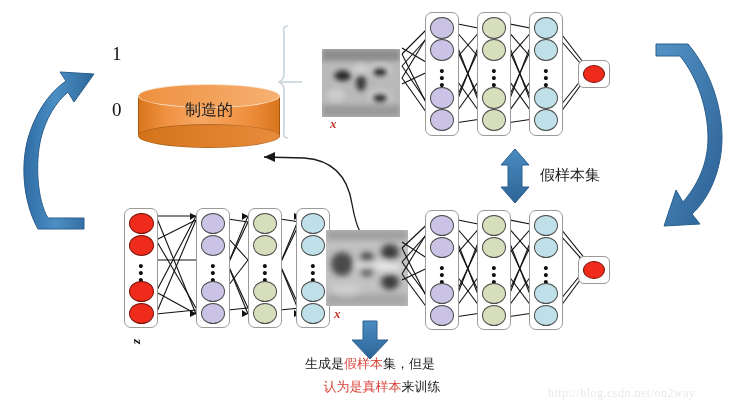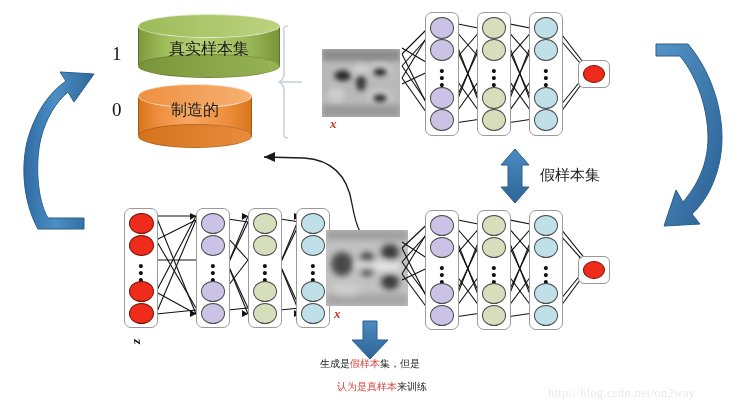--- a/index.html
+++ b/index.html
@@ -122,21 +122,21 @@
   .share-text {
     position: absolute;
     font-family: "DejaVu Sans", sans-serif;
     font-size: 15px;
     color: #1a1a1a;
     white-space: nowrap;
   }
   .bottom-text {
     position: absolute;
     font-family: "DejaVu Sans", sans-serif;
-    font-size: 10px;
+    font-size: 13px;
     color: #1a1a1a;
     line-height: 23px;
     white-space: nowrap;
     text-align: center;
   }
   .bottom-text .red { color: #d6443b; }
   .watermark {
     position: absolute;
     font-family: "Liberation Serif", serif;
     font-size: 12px;
@@ -172,28 +172,22 @@
   </svg>
 
   <svg class="abs" style="left:636px; top:40px;" width="100" height="190" viewBox="0 0 100 190">
     <path d="M 20,4 L 52,4 C 74,30 86,66 86,98 C 86,128 74,158 56,174 L 64,184 L 28,186 L 40,150 L 47,162
              C 61,146 72,124 72,98 C 72,70 62,38 44,16 L 20,16 Z" fill="url(#gblue3)" stroke="#2a5e8e" stroke-width="1"></path>
   </svg>
 
   <div class="abs digit" style="left:112px; top:44px;">1</div>
   <div class="abs digit" style="left:112px; top:100px;">0</div>
 
-  <div class="cyl cyl-green" style="left:138px; top:14px; width:142px; height:62px;">
-    <div class="body" style="top:11px; height:40px;"></div>
-    <div class="top" style="top:0; height:22px;"></div>
-    <div class="bot" style="top:40px; height:22px;"></div>
-    <div class="cap-text" style="top:25px;">真实样本集</div>
-  </div>
-
-  <div class="cyl cyl-orange" style="left:138px; top:84px; width:114px; height:62px;">
+
+  <div class="cyl cyl-orange" style="left:138px; top:84px; width:142px; height:62px;">
     <div class="body" style="top:11px; height:40px;"></div>
     <div class="top" style="top:0; height:22px;"></div>
     <div class="bot" style="top:40px; height:22px;"></div>
     <div class="cap-text" style="top:16px;">制造的</div>
   </div>
 
   <svg class="abs" style="left:278px; top:24px;" width="36" height="116" viewBox="0 0 36 116">
     <path d="M 10,2 C 4,2 6,6 6,12 L 6,50 C 6,56 3,57 1,58 C 3,59 6,60 6,66 L 6,104 C 6,110 4,114 10,114" fill="none" stroke="#c9d4da" stroke-width="1.6"></path>
     <path d="M 1,58 L 24,58" fill="none" stroke="#c9d4da" stroke-width="1.6"></path>
   </svg>

